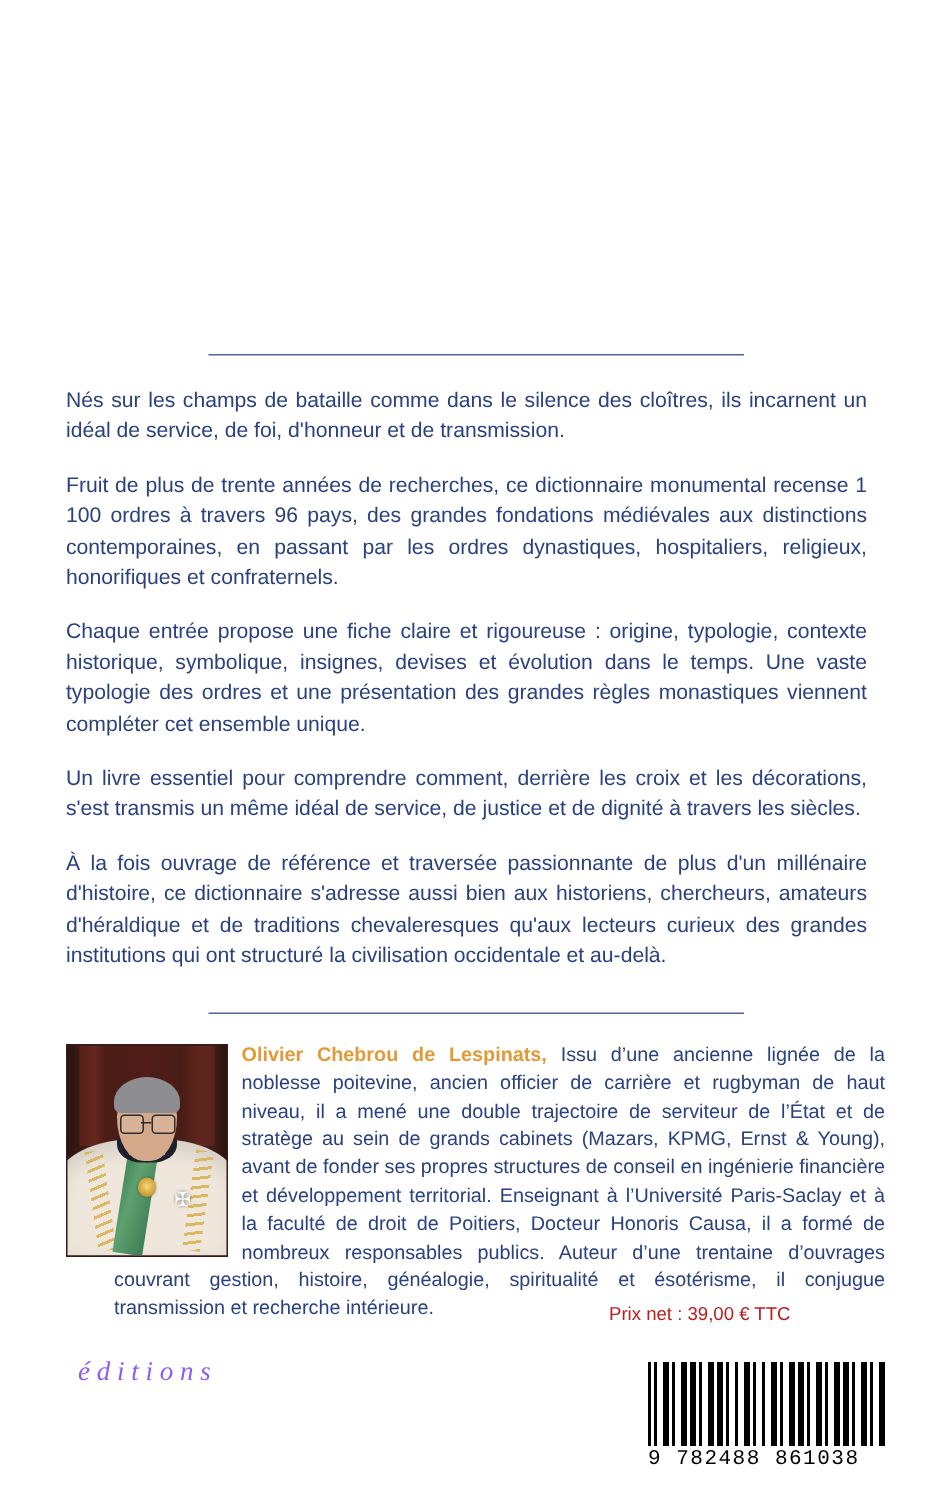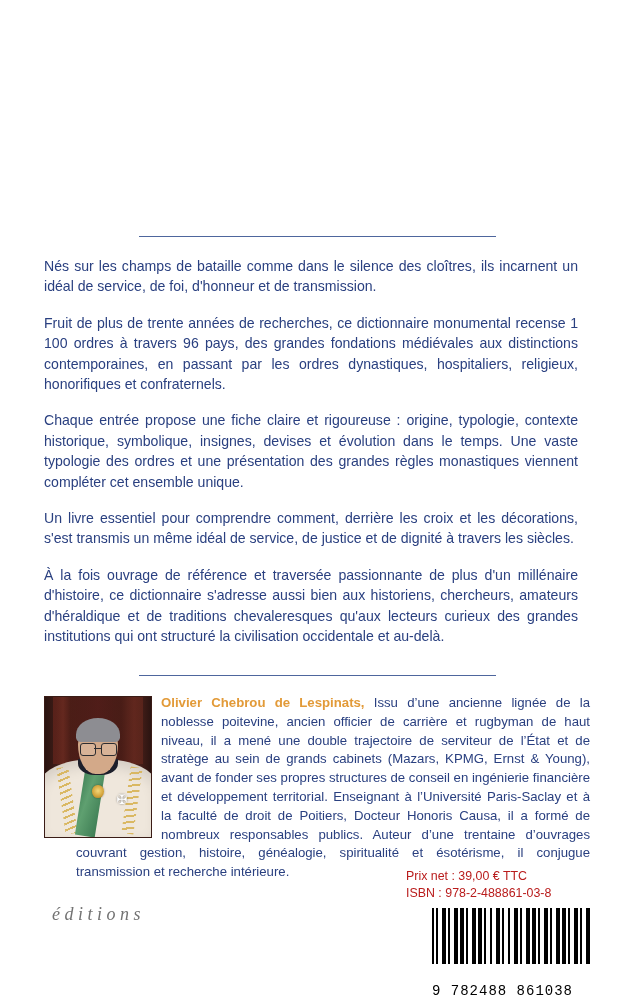--- a/index.html
+++ b/index.html
@@ -207,21 +207,21 @@
     width: 21px;
     height: 21px;
     border-radius: 50%;
     background: #F6C32E;
     vertical-align: -2px;
     margin: 0 1px;
   }
   .logo-sub {
     font-family: "Liberation Serif", "DejaVu Serif", serif;
     font-style: italic;
-    color: #737373;
+    color: #8b5cf6;
     font-size: 18px;
     letter-spacing: 4.5px;
     margin-top: 2px;
     margin-left: 4px;
   }
 
   
   .barcode {
     position: absolute;
     left: 432px;
@@ -261,21 +261,21 @@
         #000 136px, #000 138px, #fff 138px, #fff 142px,
         #000 142px, #000 146px, #fff 146px, #fff 148px,
         #000 148px, #000 150px, #fff 150px, #fff 154px,
         #000 154px, #000 158px, #fff 158px, #fff 160px);
   }
   .barcode-digits {
     font-family: "Liberation Mono", "DejaVu Sans Mono", monospace;
     font-size: 14px;
     letter-spacing: 1px;
     color: #000;
-    margin-top: 19px;
+    margin-top: 1px;
     white-space: nowrap;
   }
 </style>
 </head>
 <body>
 
 <div class="page">
 
 
   <div class="rule rule-top"></div>
@@ -308,21 +308,20 @@
       <div class="ph-medal"></div>
       <div class="ph-cross">✠</div>
     </div>
     <div class="author-text">
       <span class="author-name">Olivier Chebrou de Lespinats,</span><span> Issu d’une ancienne lignée de la noblesse poitevine, ancien officier de carrière et rugbyman de haut niveau, il a mené une double trajectoire de serviteur de l’État et de stratège au sein de grands cabinets (Mazars, KPMG, Ernst &amp; Young), avant de fonder ses propres structures de conseil en ingénierie financière et développement territorial. Enseignant à l’Université Paris-Saclay et à la faculté de droit de Poitiers, Docteur Honoris Causa, il a formé de nombreux responsables publics. Auteur d’une trentaine d’ouvrages couvrant gestion, histoire, généalogie, spiritualité et ésotérisme, il conjugue transmission et recherche intérieure.</span>
     </div>
   </div>
 
   <div class="price-box">
     <div>Prix net : 39,00 € TTC</div>
-    <div>ISBN : 978-2-488861-03-8</div>
   </div>
 
   <div class="logo">
     <div class="logo-sub">éditions</div>
   </div>
 
   <div class="barcode">
     <div class="barcode-bars"></div>
     <div class="barcode-digits">9  782488  861038</div>
   </div>

